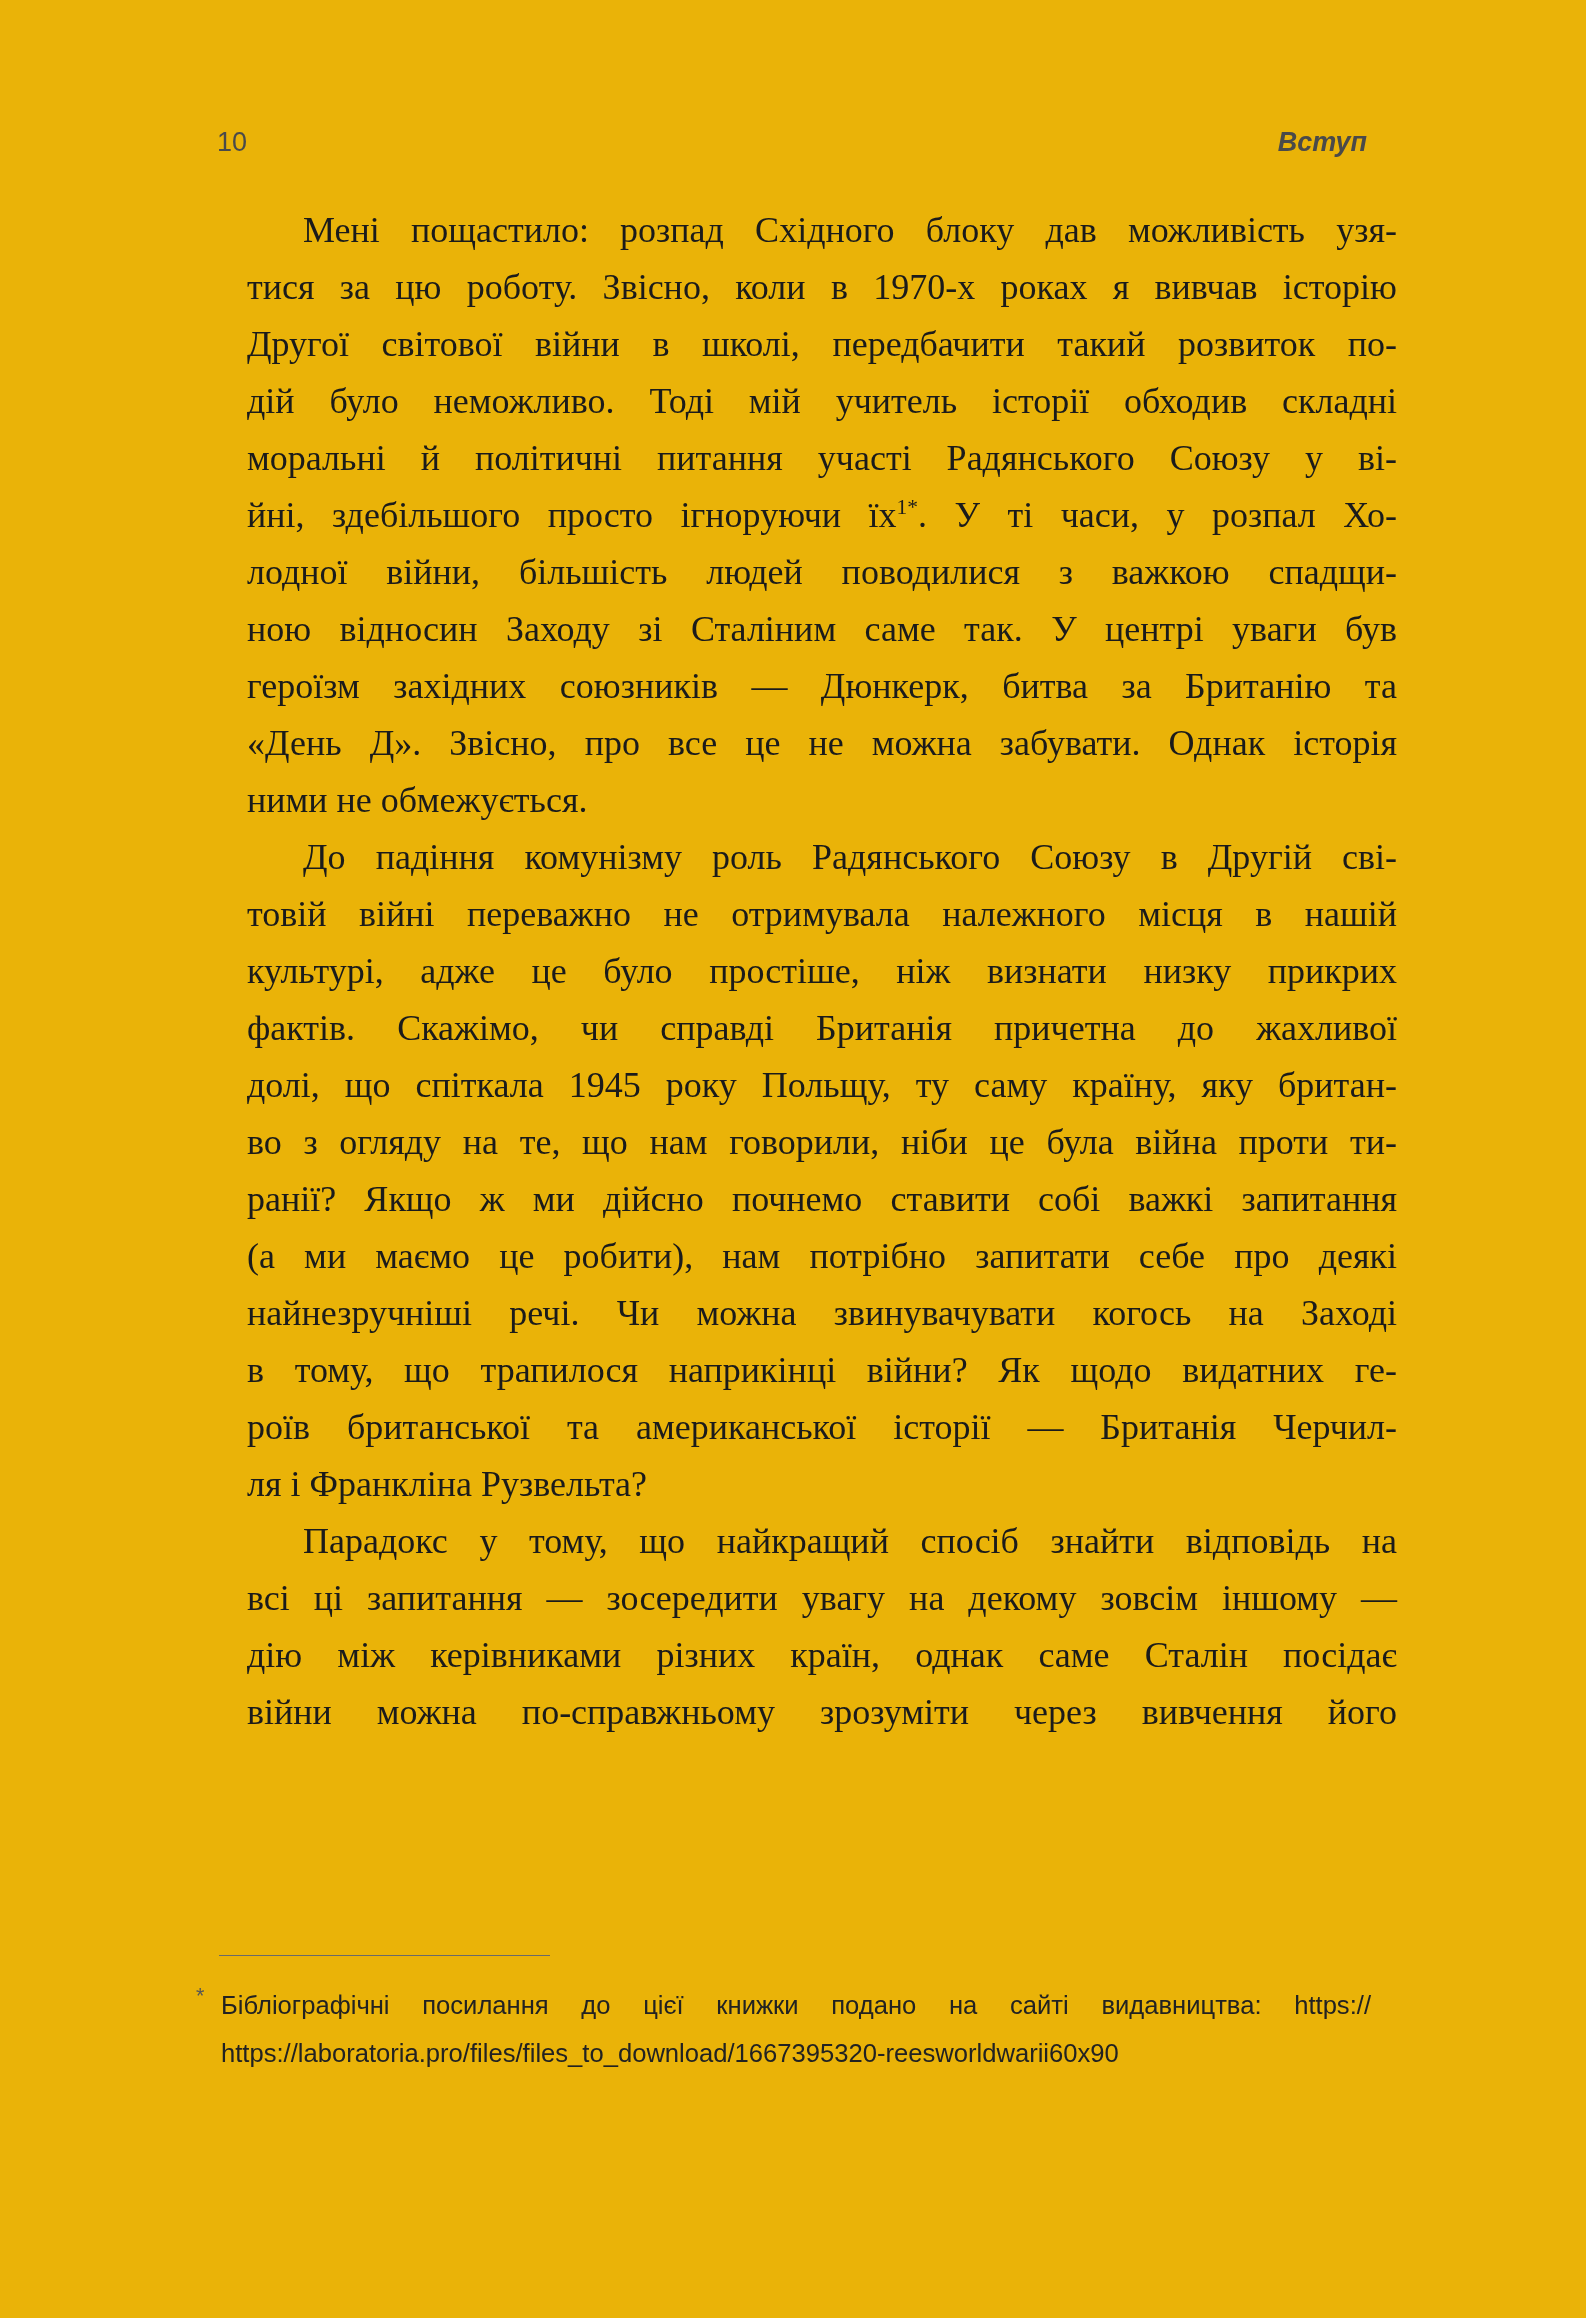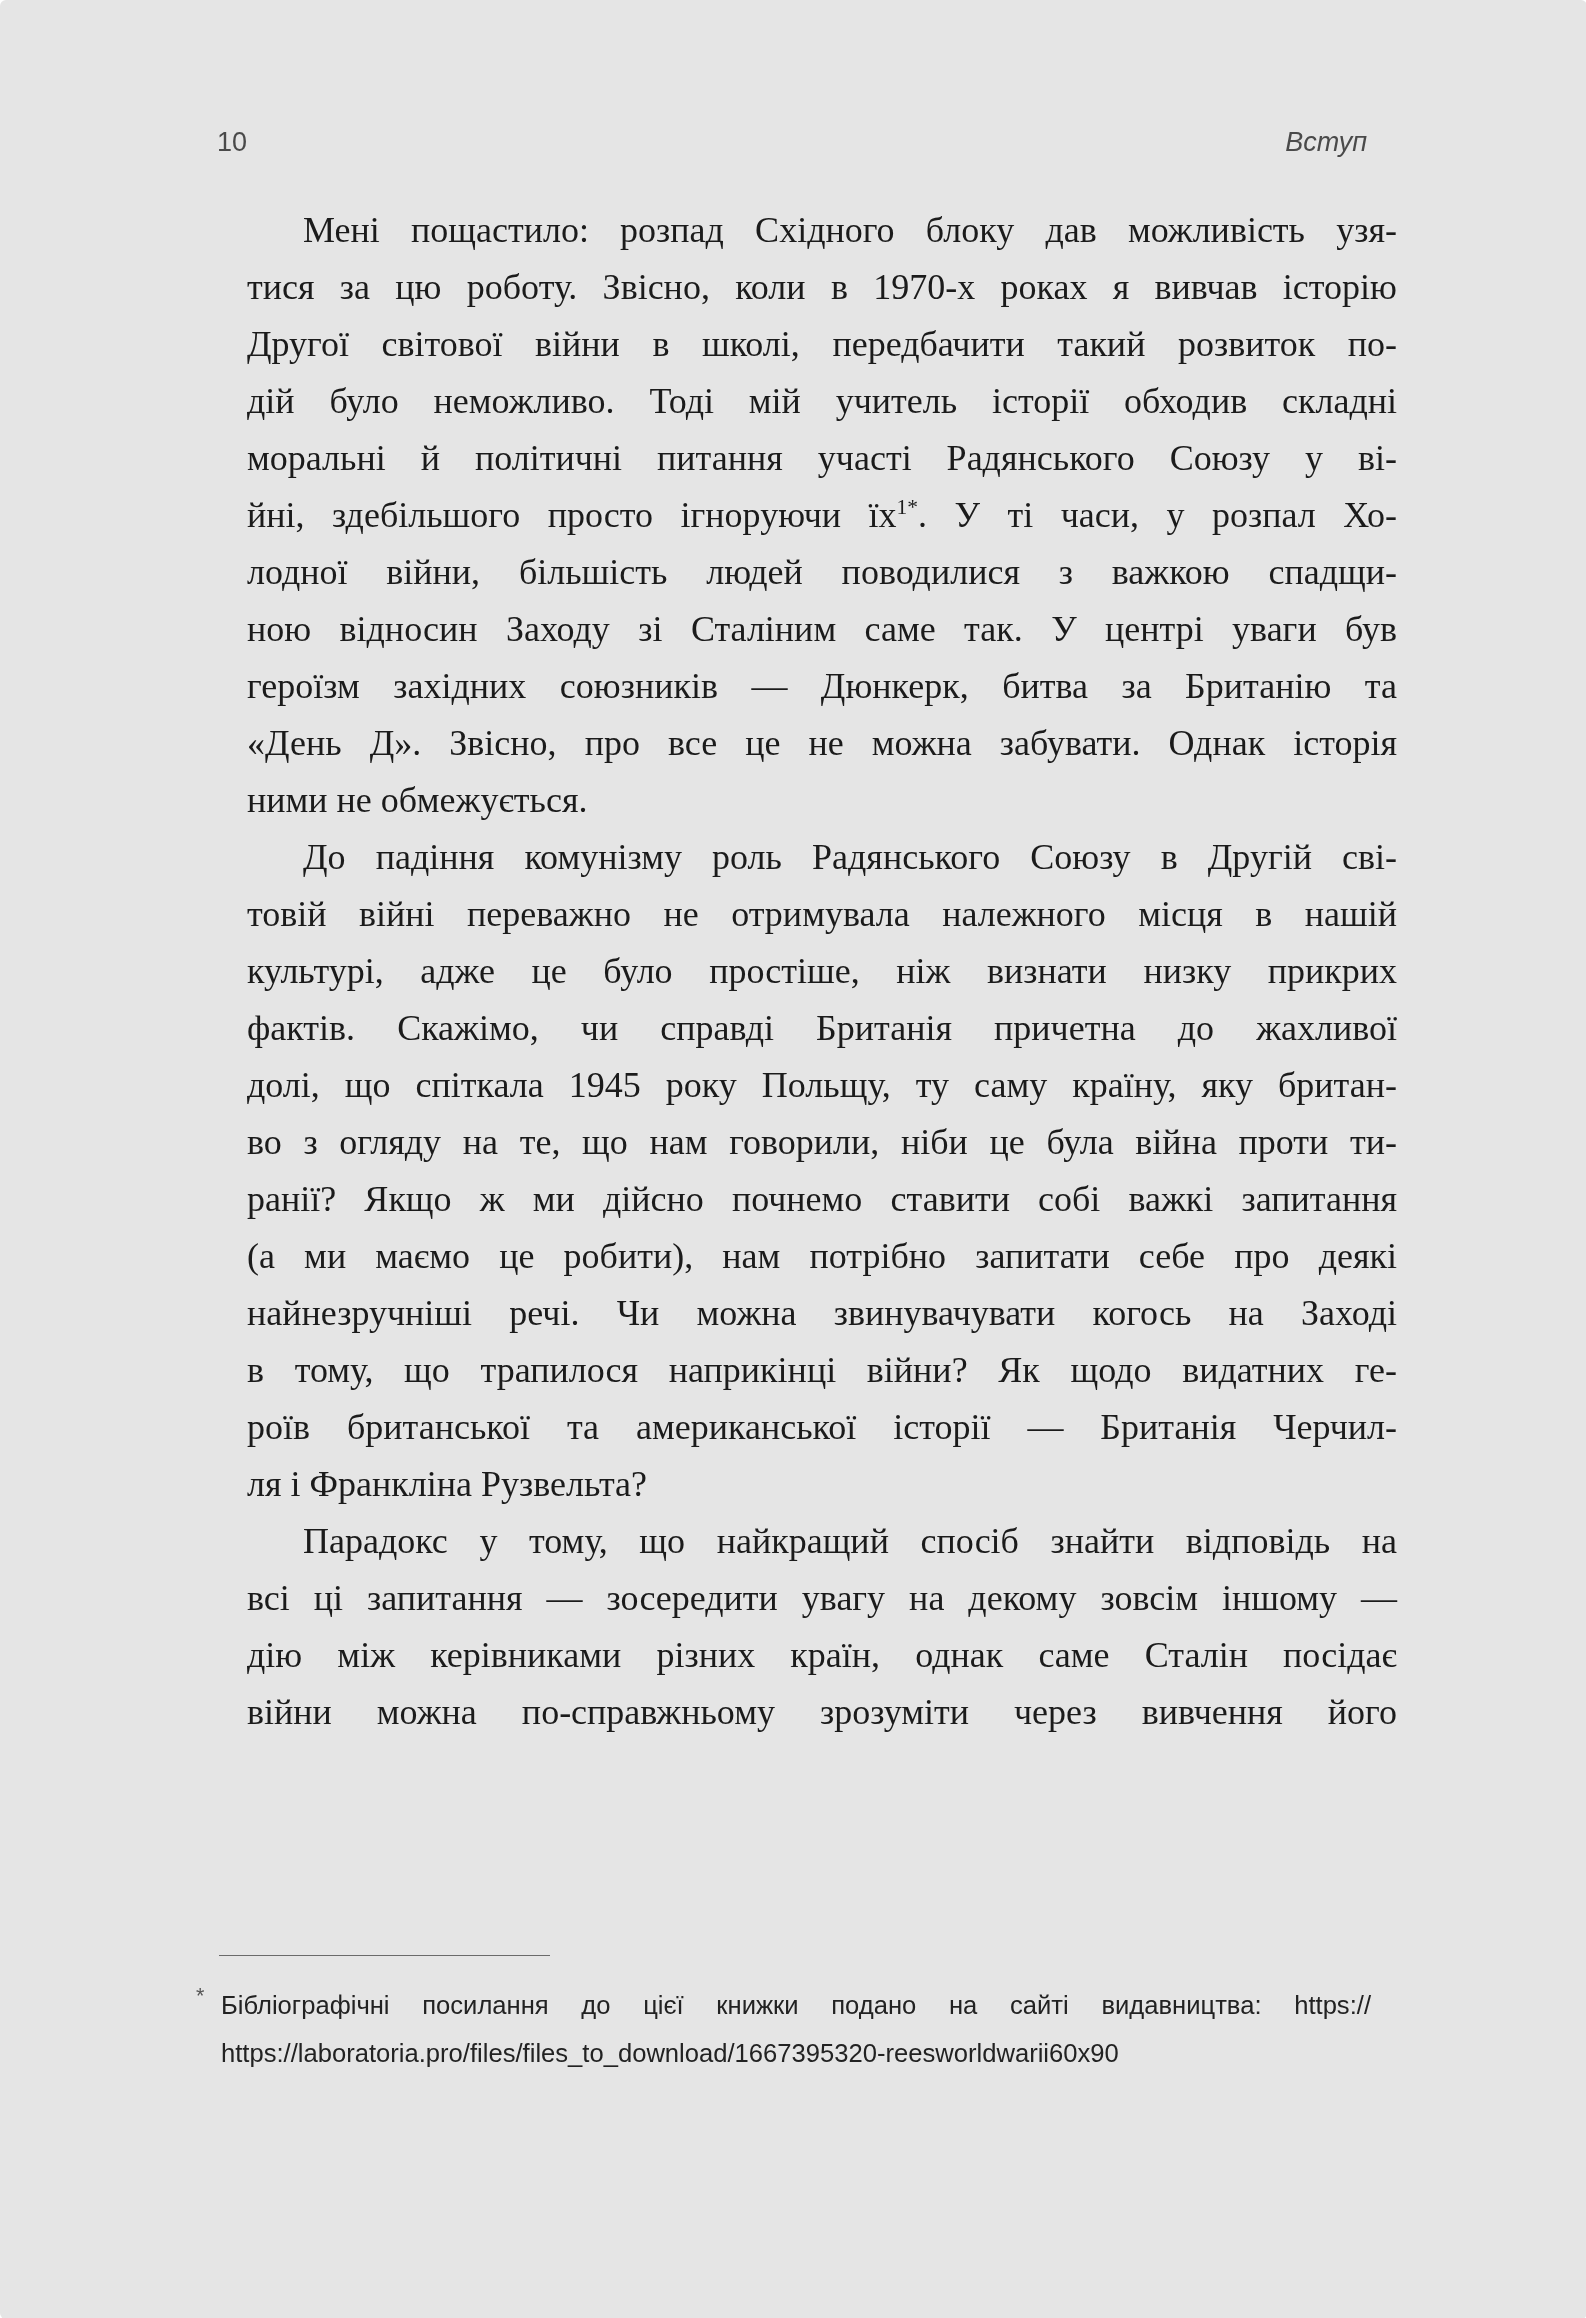--- a/index.html
+++ b/index.html
@@ -1,35 +1,34 @@
 <!DOCTYPE html>
 <html style="font-size:13.2px"><head>
 <meta charset="utf-8">
 <style>
   html, body { margin: 0; padding: 0; background: #ffffff; }
   #page {
     position: relative;
     width: 1587px;
     height: 2319px;
-    background: #e5e5e5;
+    background: #eab308;
     overflow: hidden;
-    border-radius: 6px;
   }
   .running-head {
     position: absolute;
     top: 122px;
     left: 217px;
     width: 1150px;
     height: 41px;
     font-family: "Liberation Sans", "DejaVu Sans", sans-serif;
     font-size: 27px;
     color: #4a4a4a;
   }
   .page-number { position: absolute; left: 0; top: 0; line-height: 41px; }
-  .chapter-title { position: absolute; right: 0; top: 0; line-height: 41px; font-style: italic; }
+  .chapter-title { position: absolute; right: 0; top: 0; line-height: 41px; font-style: italic; font-weight: bold; }
 
   .body-text {
     position: absolute;
     left: 219px;
     top: 202px;
     width: 1150px;
     font-family: "Liberation Serif", "DejaVu Serif", serif;
     font-size: 36px;
     color: #1b1b1b;
     margin-left: 28px;

